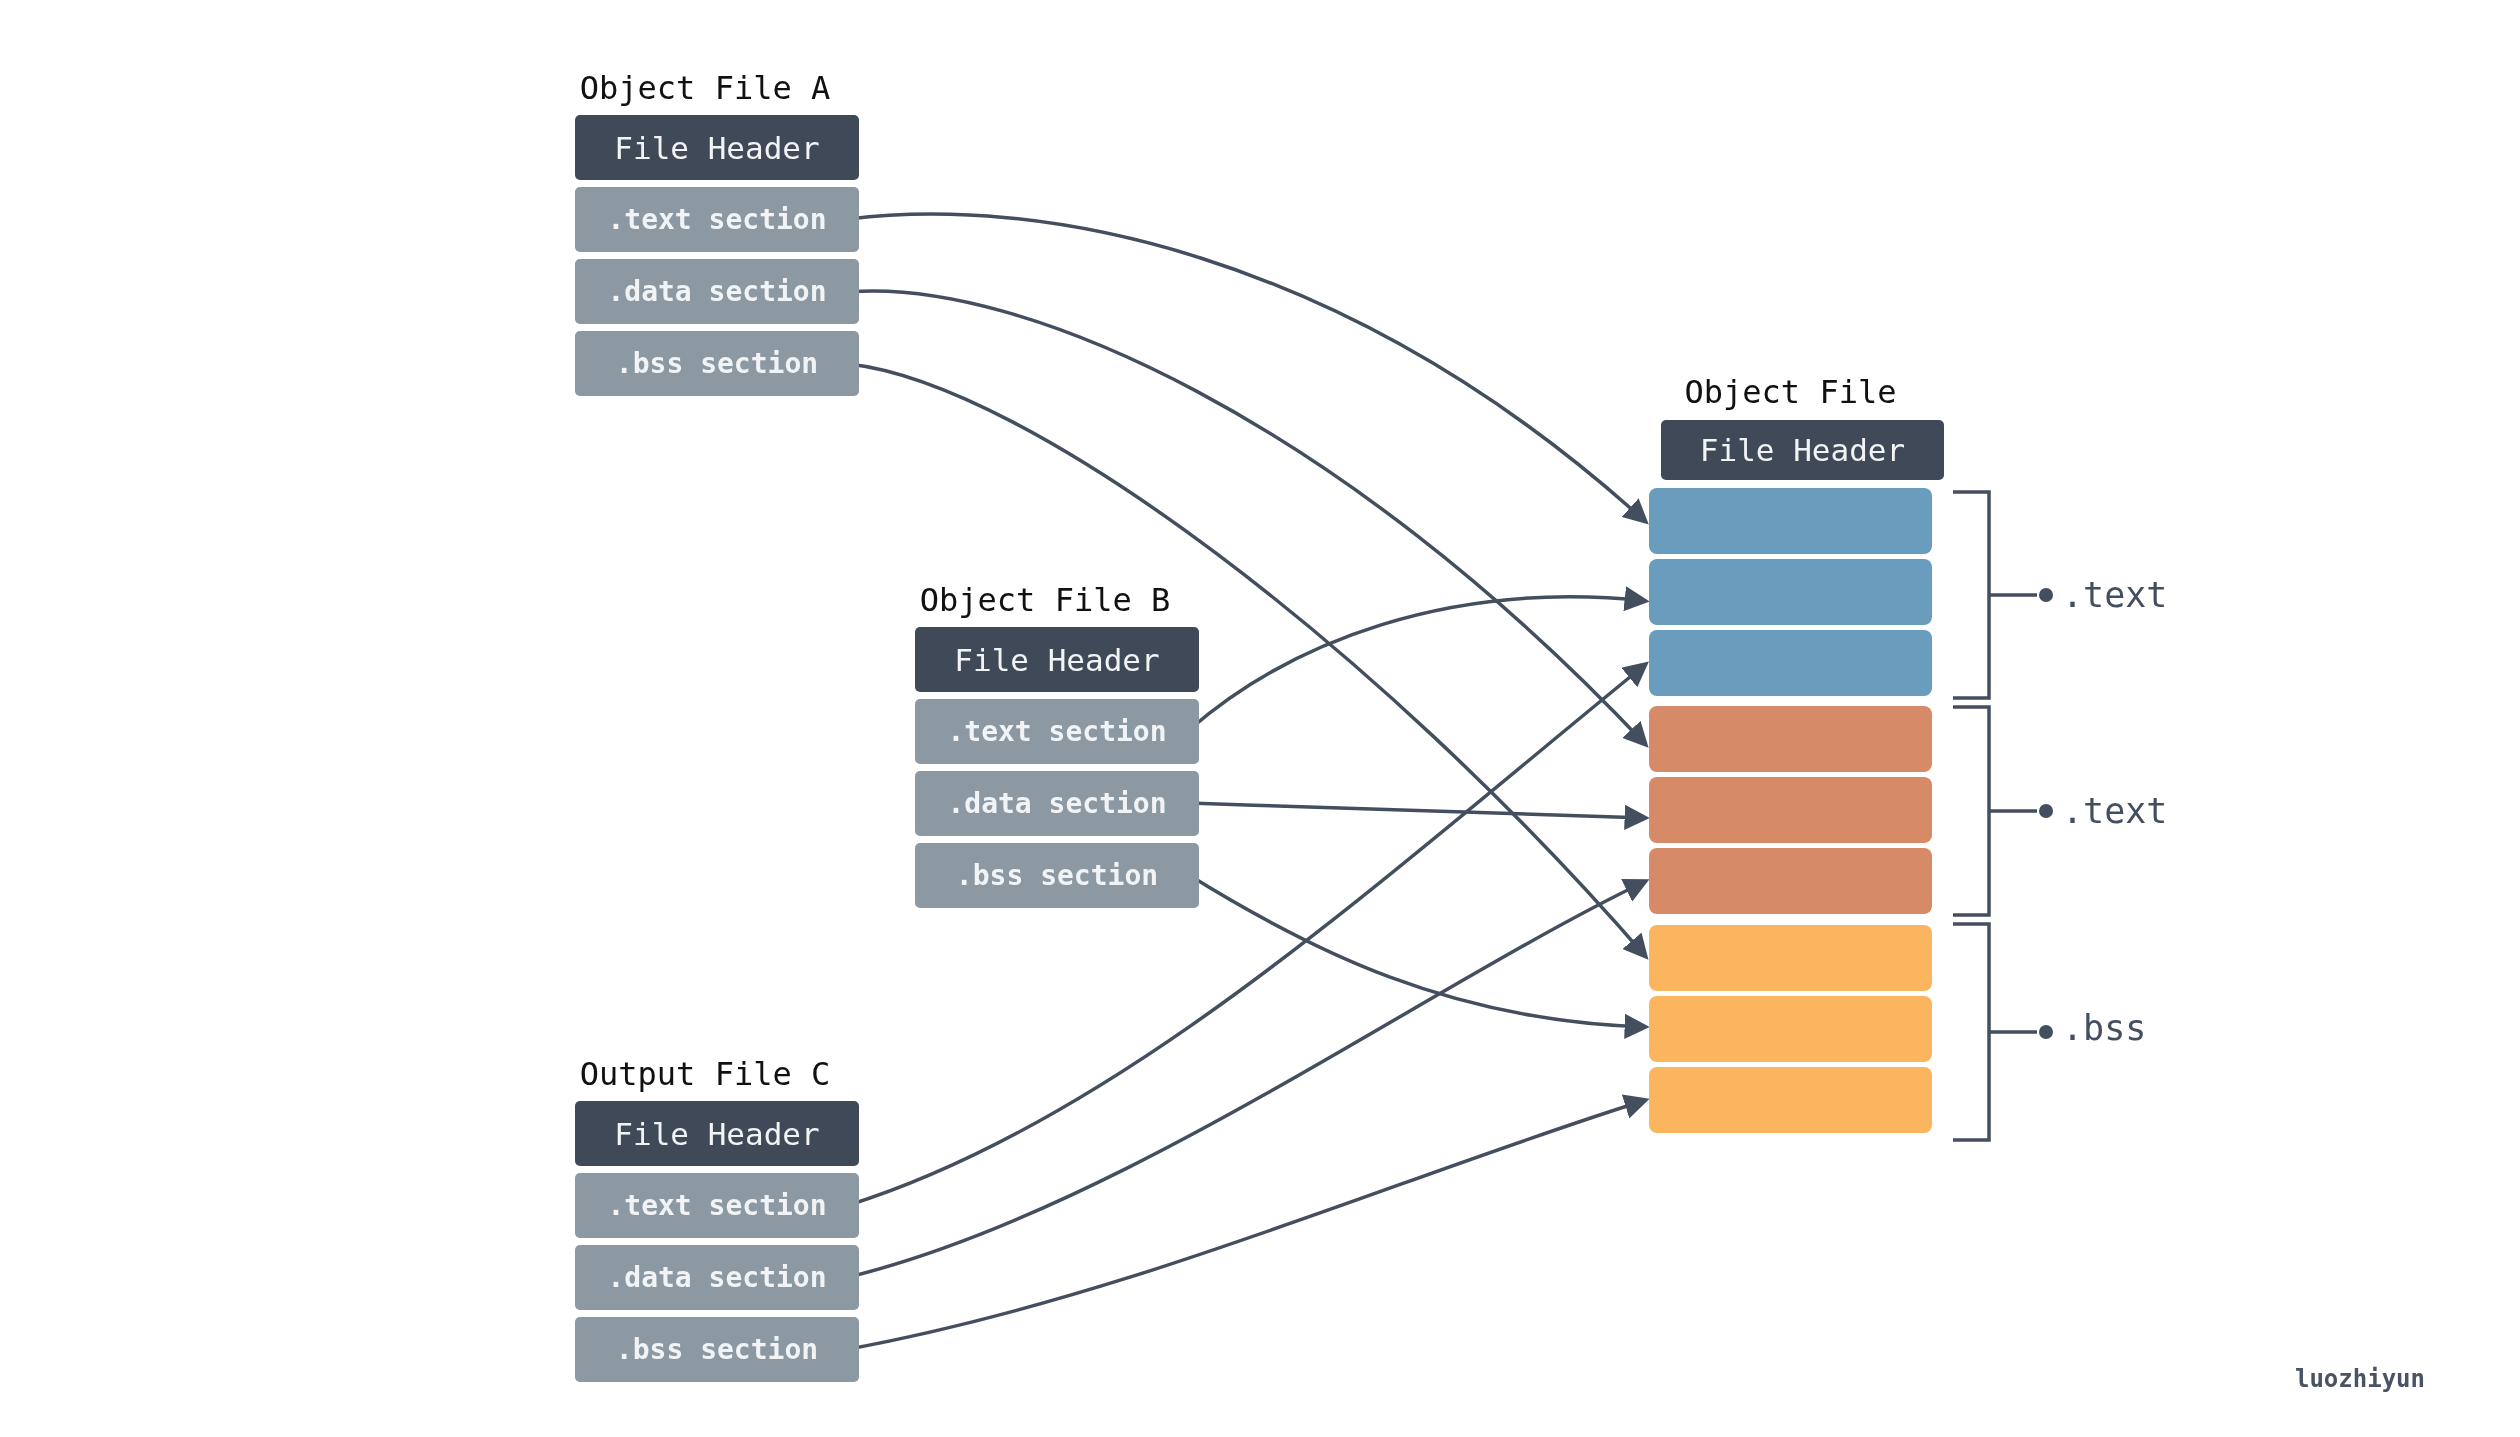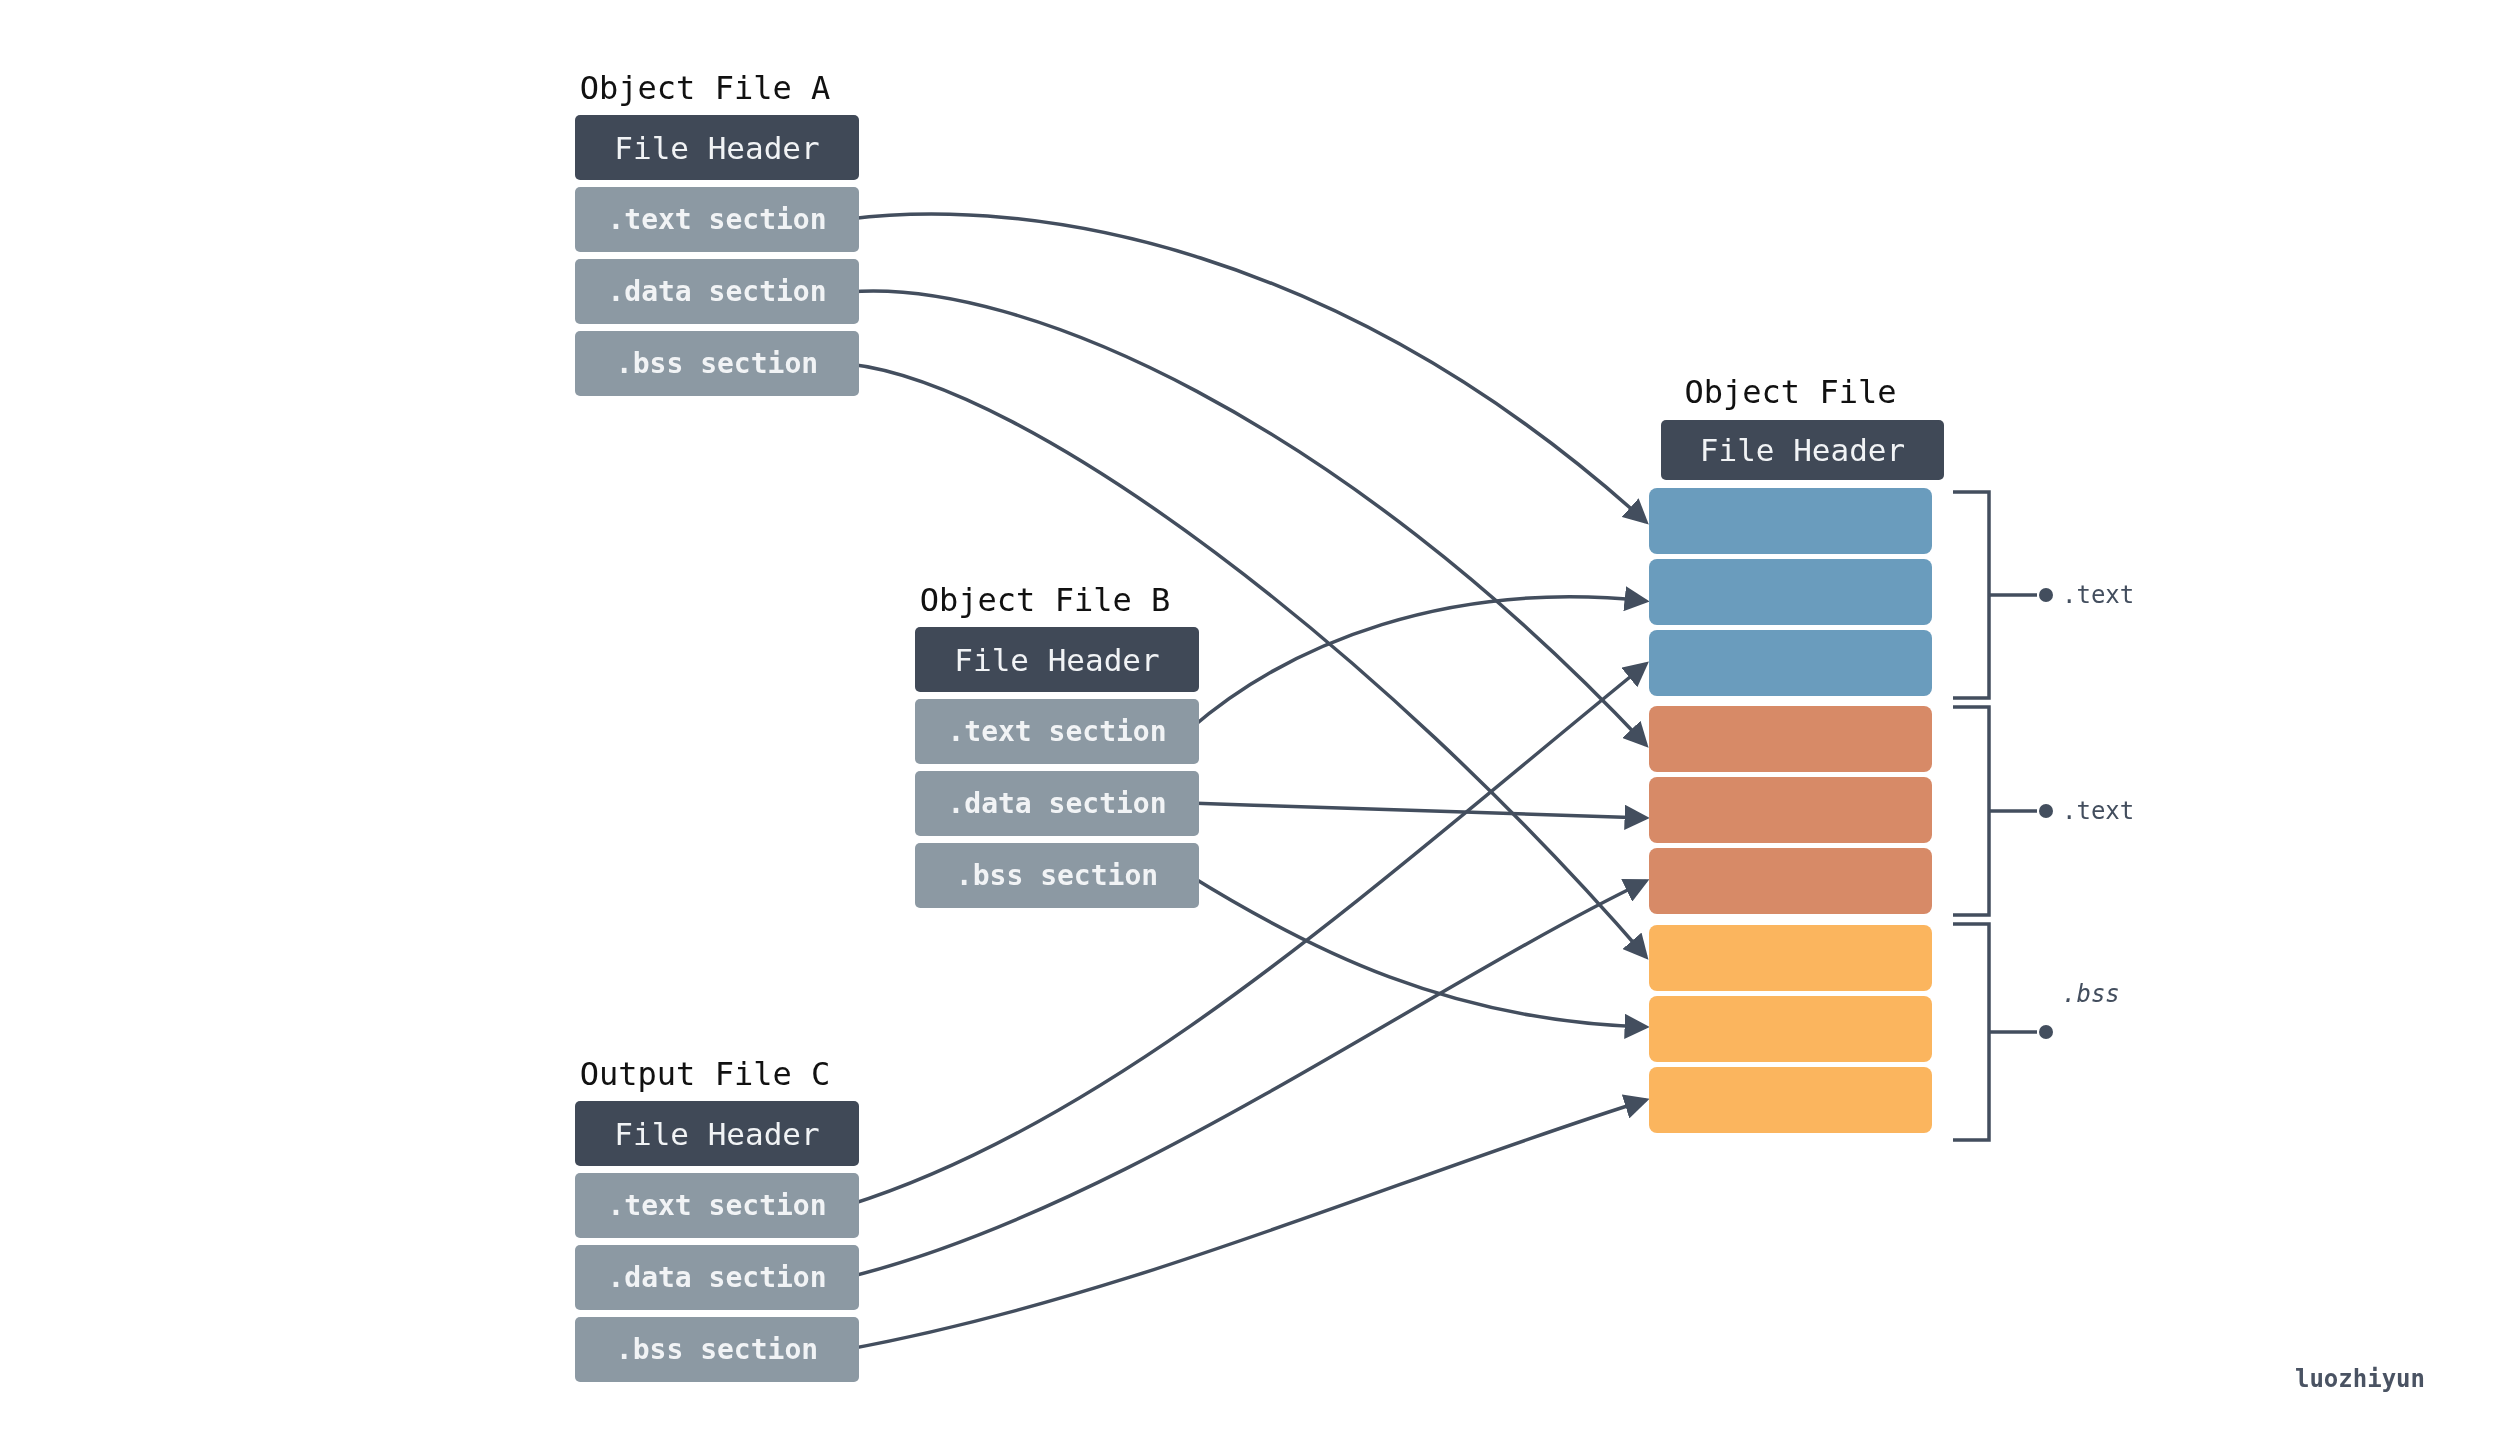--- a/index.html
+++ b/index.html
@@ -35,21 +35,21 @@
   .box.sec{height:65px; background:var(--c-section); color:var(--c-boxtext); font-size:28px; font-weight:700;}
   .box.out-hdr{height:60px; background:var(--c-header); color:var(--c-boxtext); font-size:31px;}
   .slot{position:absolute; left:0; width:100%; height:66px; border-radius:8px;}
   .slot.s-text{background:var(--c-blue);}
   .slot.s-data{background:var(--c-orange);}
   .slot.s-bss{background:var(--c-yellow);}
 
   .seg-label{
     position:absolute; left:2062px; height:44px;
     display:flex; align-items:center;
-    font-size:24px; color:var(--c-line); white-space:nowrap;
+    font-size:35px; color:var(--c-line); white-space:nowrap;
   }
   #watermark{
     position:absolute; top:1364px; right:95px; height:30px;
     display:flex; align-items:center;
     font-size:24px; font-weight:700; color:var(--c-mark);
   }
 </style>
 </head>
 <body>
 
@@ -118,17 +118,17 @@
     <div class="slot s-data" style="top:706px;"></div>
     <div class="slot s-data" style="top:777px;"></div>
     <div class="slot s-data" style="top:848px;"></div>
     <div class="slot s-bss" style="top:925px;"></div>
     <div class="slot s-bss" style="top:996px;"></div>
     <div class="slot s-bss" style="top:1067px;"></div>
   </div>
 
   <div class="seg-label" style="top:573px;">.text</div>
   <div class="seg-label" style="top:789px;">.text</div>
-  <div class="seg-label" style="top:972px;font-style:italic;">.bss</div>
+  <div class="seg-label" style="top:1006px;">.bss</div>
 
   <div id="watermark">luozhiyun</div>
 
 </div>
 
 </body></html>

